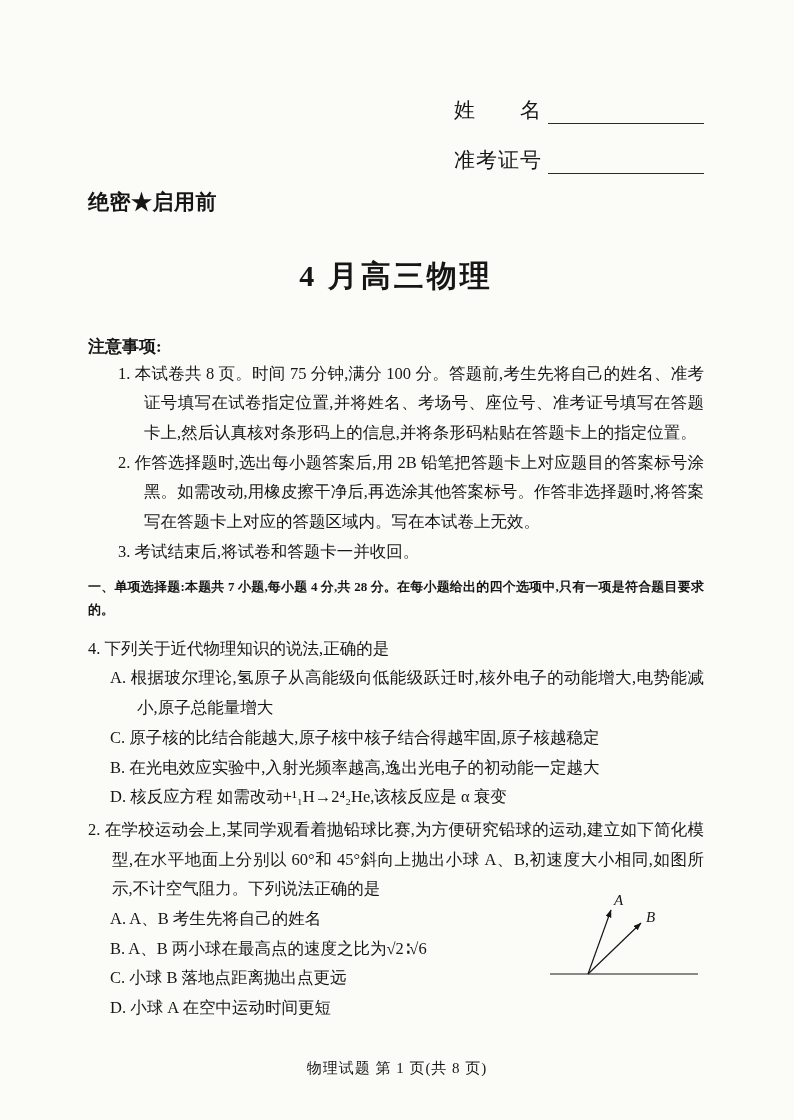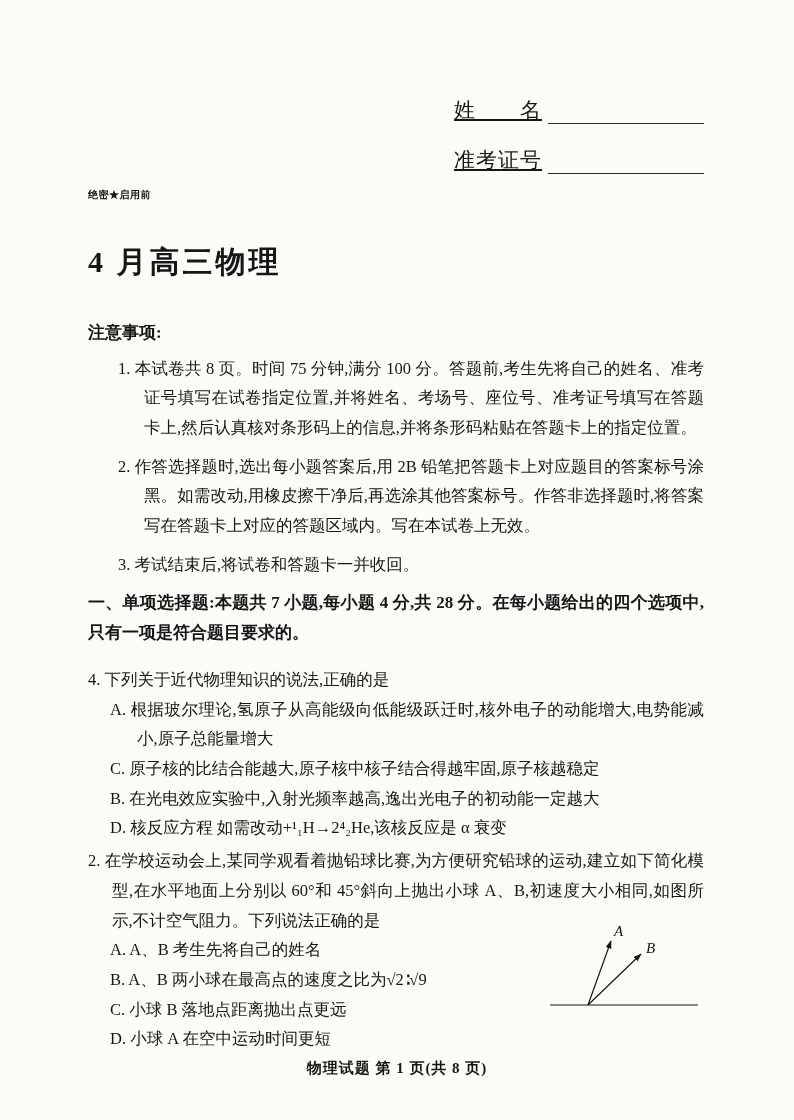--- a/index.html
+++ b/index.html
@@ -5,40 +5,40 @@
   * { box-sizing: border-box; }
   html, body { margin: 0; padding: 0; background: #d9d9d9; }
   .page {
     width: 794px; height: 1120px; margin: 0 auto;
     background: #fbfbf8; color: #161616;
     font-family: "Liberation Serif", "DejaVu Serif", serif;
     position: relative; overflow: hidden;
     padding: 0 90px 0 88px;
   }
   
-  .top-fields { margin: 86px 0 0 auto; width: 250px; text-decoration: underline; }
+  .top-fields { margin: 86px 0 0 auto; width: 250px; }
   .field-row { display: flex; align-items: flex-end; font-size: 21px; height: 38px; margin-bottom: 12px; }
   .field-label { white-space: pre; letter-spacing: 1px; }
   .blank { flex: 1; border-bottom: 1.6px solid #2b2b2b; margin-left: 6px; height: 32px; }
-  .secrecy { font-weight: bold; font-size: 10px; margin-top: 14px; letter-spacing: 0.5px; }
-  .title { font-size: 30px; font-weight: bold; margin: 40px 0 0 0; letter-spacing: 3px; }
+  .secrecy { font-weight: bold; font-size: 21px; margin-top: 14px; letter-spacing: 0.5px; }
+  .title { text-align: center; font-size: 30px; font-weight: bold; margin: 40px 0 0 0; letter-spacing: 3px; }
   .notice-head { font-weight: bold; font-size: 17px; margin-top: 38px; }
   .notice-item {
-    font-size: 16.5px; line-height: 1.78; margin: 10px 0 0 30px;
+    font-size: 16.5px; line-height: 1.78; margin: 1px 0 0 30px;
     padding-left: 26px; text-indent: -26px; text-align: justify;
   }
-  .section-head { font-weight: bold; font-size: 17px; line-height: 1.78; margin-top: 8px; text-align: justify; }
+  .section-head { font-weight: bold; font-size: 13px; line-height: 1.78; margin-top: 8px; text-align: justify; }
   .q { font-size: 16.5px; line-height: 1.8; margin-top: 3px; }
   .q-stem { padding-left: 24px; text-indent: -24px; text-align: justify; }
   .options { margin-left: 22px; }
   .option { padding-left: 27px; text-indent: -27px; text-align: justify; }
   .q2-wrap { position: relative; }
   .q2-figure { position: absolute; top: 76px; right: 4px; }
   .q2-figure text { font-family: "Liberation Serif", "DejaVu Serif", serif; font-style: italic; font-size: 15px; fill: #161616; }
-  .footer { position: absolute; left: 0; right: 0; bottom: 42px; text-align: center; font-weight: bold; font-size: 15px; letter-spacing: 1px; }
+  .footer { position: absolute; left: 0; right: 0; bottom: 42px; text-align: center; font-weight: normal; font-size: 15px; letter-spacing: 1px; }
 </style>
 </head>
 <body>
 
 <div class="page">
 
   <div class="top-fields">
     <div class="field-row">
       <span class="field-label">姓　　名</span>
       <span class="blank"></span>
@@ -67,21 +67,21 @@
       <div class="option">C. 原子核的比结合能越大,原子核中核子结合得越牢固,原子核越稳定</div>
       <div class="option">B. 在光电效应实验中,入射光频率越高,逸出光电子的初动能一定越大</div>
       <div class="option">D. 核反应方程 如需改动+¹₁H→2⁴₂He,该核反应是 α 衰变</div>
     </div>
   </div>
 
   <div class="q q2-wrap">
     <div class="q-stem">2. 在学校运动会上,某同学观看着抛铅球比赛,为方便研究铅球的运动,建立如下简化模型,在水平地面上分别以 60°和 45°斜向上抛出小球 A、B,初速度大小相同,如图所示,不计空气阻力。下列说法正确的是</div>
     <div class="options">
       <div class="option">A. A、B 考生先将自己的姓名</div>
-      <div class="option">B. A、B 两小球在最高点的速度之比为√2∶√9</div>
+      <div class="option">B. A、B 两小球在最高点的速度之比为√2∶√6</div>
       <div class="option">C. 小球 B 落地点距离抛出点更远</div>
       <div class="option">D. 小球 A 在空中运动时间更短</div>
     </div>
     <svg class="q2-figure" width="152" height="96" viewBox="0 0 152 96">
       <defs>
         <marker id="ah" markerWidth="9" markerHeight="8" refX="7.5" refY="3" orient="auto" markerUnits="userSpaceOnUse">
           <path d="M0,0 L8,3 L0,6 Z" fill="#161616"></path>
         </marker>
       </defs>
       <line x1="2" y1="83" x2="150" y2="83" stroke="#161616" stroke-width="1.2"></line>

